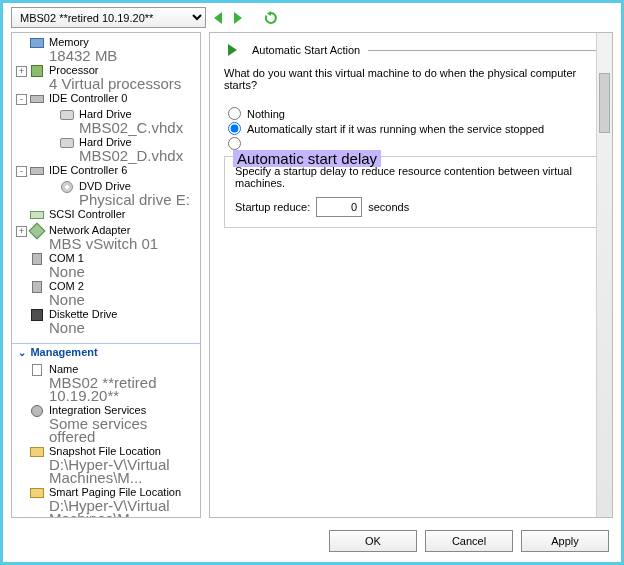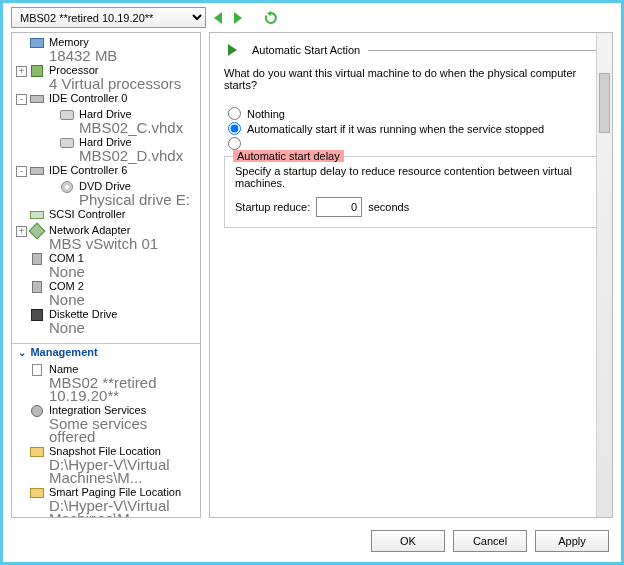--- a/index.html
+++ b/index.html
@@ -118,22 +118,22 @@
   .radio-row input { margin:0; }
   .fieldset {
     border: 1px solid #ccc;
     margin-top: 6px;
     padding: 8px 10px 10px 10px;
     position: relative;
   }
   .fieldset-legend {
     position: absolute;
     top: -7px; left: 8px;
-    background:#fca5a5; padding: 0 4px;
-    font-size:11px;
+    background:#c4b5fd; padding: 0 4px;
+    font-size:15px;
   }
   .fieldset-note { margin-bottom: 8px; }
   .delay-row { display:flex; align-items:center; gap:6px; }
   .delay-input {
     width: 46px; height:20px;
     text-align: right;
     border:1px solid #888;
     padding: 0 4px;
     font-size:11px;
   }
@@ -144,21 +144,21 @@
   }
   .vscroll-track {
     position:absolute; top:40px; height:60px; left:2px; right:2px;
     background:#cfcfcf; border:1px solid #adadad;
   }
   .button-bar {
     display:flex; justify-content:flex-end; gap:8px;
     padding: 8px 12px 10px 12px;
   }
   .btn {
-    width: 74px; height: 22px;
+    width: 88px; height: 22px;
     background: linear-gradient(#fdfdfd,#ececec);
     border: 1px solid #888;
     font-size: 11px;
     cursor:pointer;
   }
   
   .ic-chip { width:14px; height:10px; background:#7aa8d8; border:1px solid #3d6fa3; }
   .ic-cpu { width:12px; height:12px; background:#8dbb6d; border:1px solid #4d7a33; }
   .ic-ide { width:14px; height:8px; background:#bfbfbf; border:1px solid #777; }
   .ic-hdd { width:14px; height:10px; background:#d7d7d7; border:1px solid #888; border-radius:2px; }

